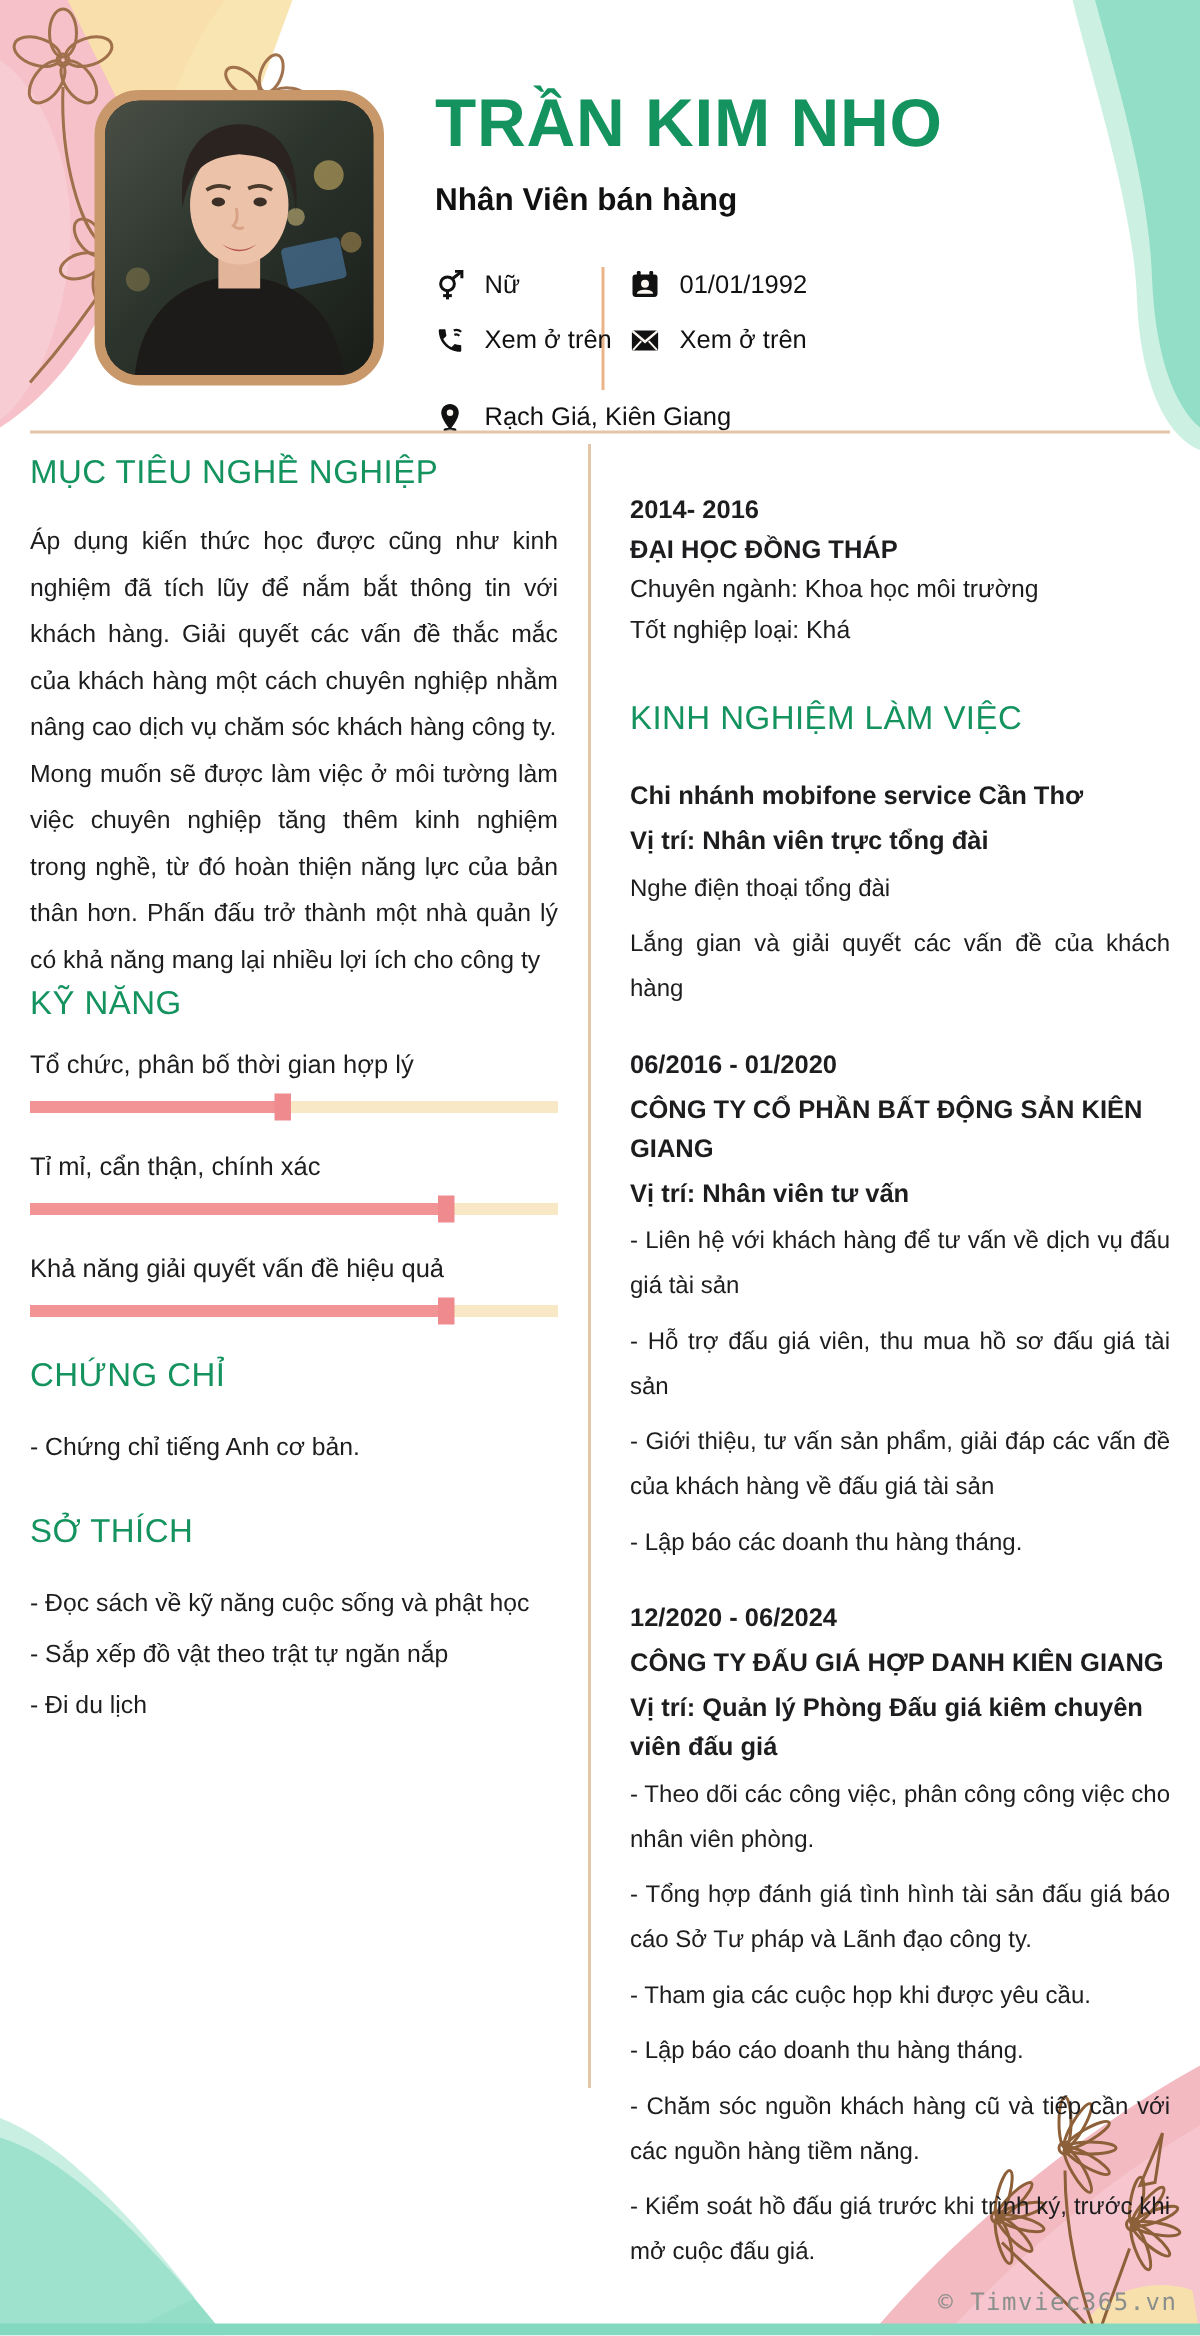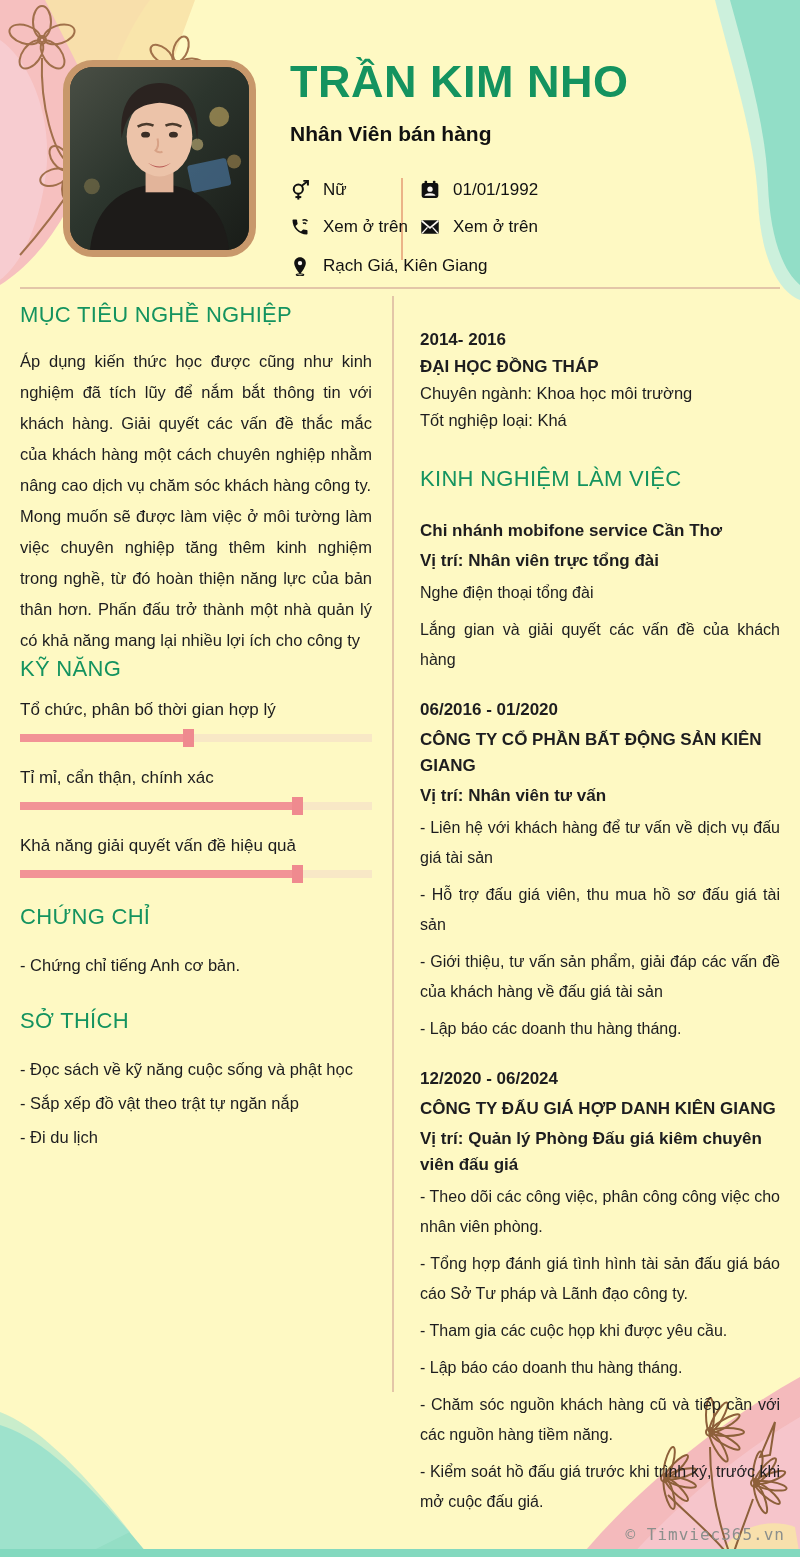--- a/index.html
+++ b/index.html
@@ -1,18 +1,18 @@
 <!DOCTYPE html>
 <html lang="vi"><head>
 <meta charset="utf-8">
 <style>
   * { margin:0; padding:0; box-sizing:border-box; }
   body { background:#e8e8e8; font-family:"Liberation Sans","DejaVu Sans",sans-serif; }
   .page{ position:relative; width:800px; height:1557px; margin:0 auto;
-         background:#fef9c3; overflow:hidden; color:#1d1d1f; }
+         background:#ffffff; overflow:hidden; color:#1d1d1f; }
 
   
   .deco{ position:absolute; z-index:0; }
   .deco svg{ display:block; }
   .bottom-strip{ position:absolute; left:0; bottom:0; width:800px; height:8px;
                  background:#83D9BF; z-index:3; }
 
   
   .photo-frame{ position:absolute; left:63px; top:60px; width:193px; height:197px;
                 border:7px solid #C8986B; border-radius:30px; overflow:hidden;
@@ -23,21 +23,21 @@
          font-size:45px; font-weight:700; color:#14935F; letter-spacing:.5px; }
   .job-title{ position:absolute; left:290px; top:122px; z-index:2;
               font-size:21px; font-weight:700; color:#111; }
 
   .contact{ position:absolute; left:290px; top:176px; width:490px; z-index:2; }
   .contact-row{ position:absolute; display:flex; align-items:center; gap:13px;
                 font-size:17px; color:#111; }
   .contact-row .cicon{ width:20px; height:20px; flex:0 0 20px; }
   .c-gender{ left:0; top:4px; }
   .c-phone{ left:0; top:41px; }
-  .c-address{ left:0; top:80px; }
+  .c-address{ left:0; top:92px; }
   .c-birthday{ left:130px; top:4px; }
   .c-email{ left:130px; top:41px; }
   .contact-vline{ position:absolute; left:111px; top:2px; width:2px; height:82px;
                   background:#EBB388; }
 
   .header-hline{ position:absolute; left:20px; top:287px; width:760px; height:2px;
                  background:#E3C6A8; z-index:2; }
   .col-vline{ position:absolute; left:392px; top:296px; width:2px; height:1096px;
               background:#E3C6A8; z-index:2; }
 

